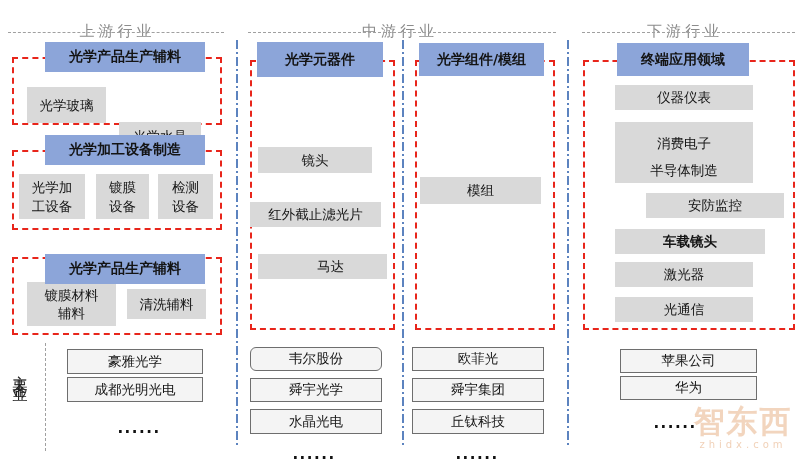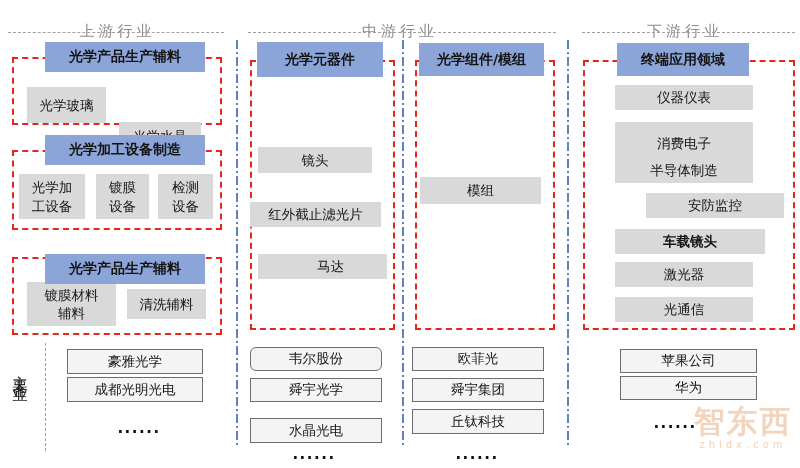--- a/index.html
+++ b/index.html
@@ -108,21 +108,21 @@
 
   <div class="vert-label" style="left:10px;top:363px;height:80px;">主要企业</div>
   <div class="vgray" style="left:45px;top:343px;height:108px;"></div>
 
   <div class="co" style="left:67px;top:349px;width:134px;height:23px;">豪雅光学</div>
   <div class="co" style="left:67px;top:377px;width:134px;height:23px;">成都光明光电</div>
   <div class="dots" style="left:89px;top:419px;width:100px;">......</div>
 
   <div class="co" style="left:250px;top:347px;width:130px;height:22px;border-radius:6px;">韦尔股份</div>
   <div class="co" style="left:250px;top:378px;width:130px;height:22px;">舜宇光学</div>
-  <div class="co" style="left:250px;top:418px;width:130px;height:23px;">水晶光电</div>
+  <div class="co" style="left:250px;top:409px;width:130px;height:23px;">水晶光电</div>
   <div class="dots" style="left:264px;top:445px;width:100px;">......</div>
 
   <div class="co" style="left:412px;top:347px;width:130px;height:22px;">欧菲光</div>
   <div class="co" style="left:412px;top:378px;width:130px;height:22px;">舜宇集团</div>
   <div class="co" style="left:412px;top:409px;width:130px;height:23px;">丘钛科技</div>
   <div class="dots" style="left:427px;top:445px;width:100px;">......</div>
 
   <div class="co" style="left:620px;top:349px;width:135px;height:22px;">苹果公司</div>
   <div class="co" style="left:620px;top:376px;width:135px;height:22px;">华为</div>
   <div class="dots" style="left:625px;top:414px;width:100px;">......</div>

